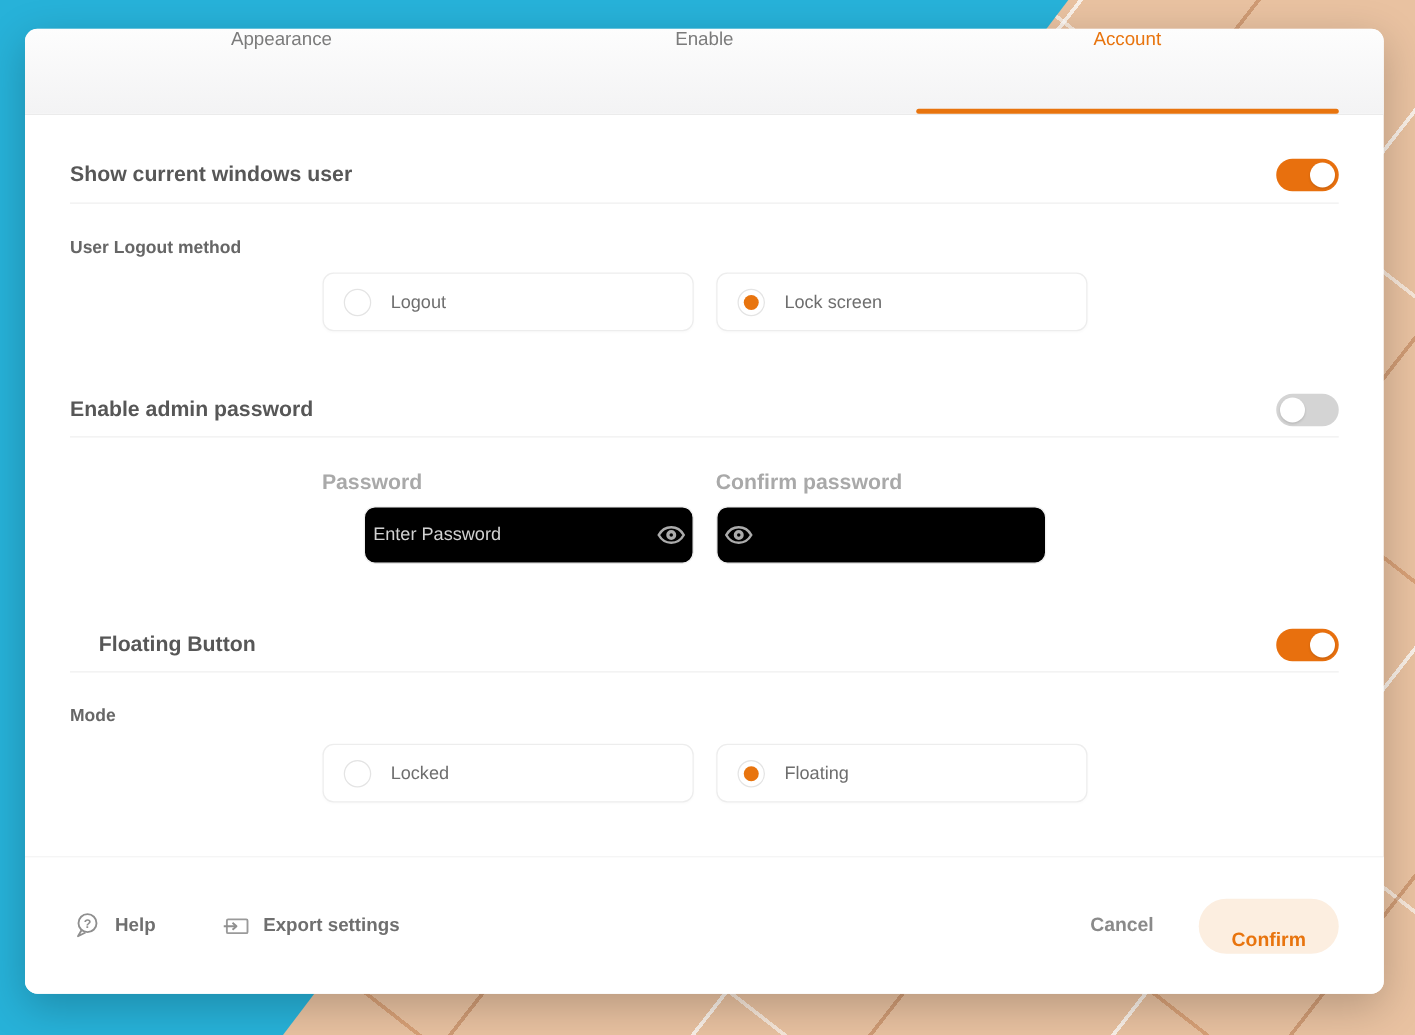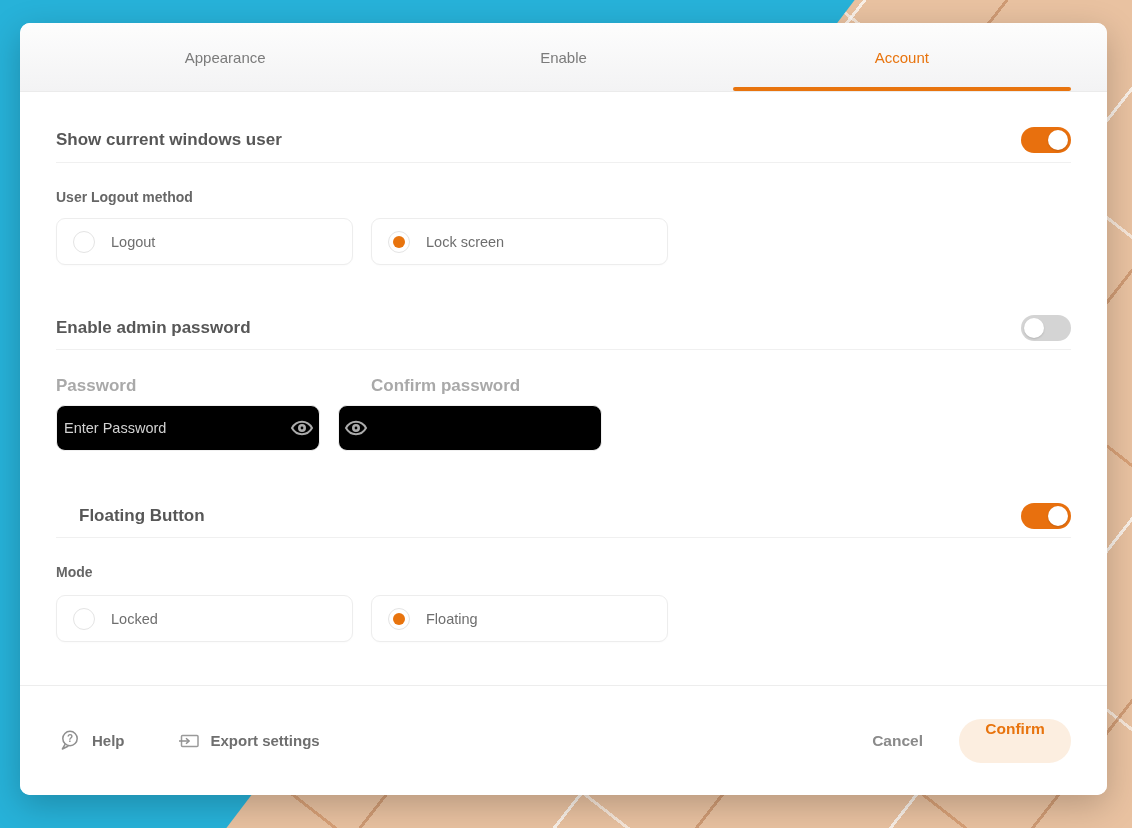--- a/index.html
+++ b/index.html
@@ -13,36 +13,36 @@
       repeating-linear-gradient(38deg, transparent 0 205px, rgba(198,127,77,.5) 205px 208px, transparent 208px 385px, rgba(255,255,255,.6) 385px 388px);
     clip-path:polygon(75.5% 0,100% 0,100% 100%,20% 100%);}
   
   .dialog{position:absolute;left:20px;top:23px;width:1087px;height:772px;
     background:#fff;border-radius:10px;box-shadow:0 10px 34px rgba(0,0,0,.22);
     display:flex;flex-direction:column;}
   
   .tabbar{height:69px;flex:0 0 69px;display:flex;padding:0 36px;
     background:linear-gradient(180deg,#fdfdfd,#f3f3f4);
     border-bottom:1px solid #ebebeb;border-radius:10px 10px 0 0;box-sizing:border-box;}
-  .tab{flex:1;display:flex;align-items:center;justify-content:center;
+  .tab{flex:1;display:flex;align-items:flex-start;justify-content:center;
     position:relative;font-size:15px;color:#7b7b7b;cursor:pointer;}
   .tab.active{color:#e8740e;}
   .tab .underline{display:none;}
   .tab.active .underline{display:block;position:absolute;left:0;right:0;bottom:0;
     height:4px;border-radius:3px;background:#e8740e;}
   
   .content{flex:1;padding:0 36px;box-sizing:border-box;}
   .section-head{display:flex;align-items:center;justify-content:space-between;height:28px;}
   .section-title{font-size:17px;font-weight:bold;color:#575757;}
   .divider{border-bottom:1px solid #f0f0f0;}
   .h1{margin-top:34px;} .d1{margin-top:8px;}
   .h2{margin-top:49px;} .d2{margin-top:7px;}
   .h3{margin-top:51px;margin-left:23px;} .d3{margin-top:7px;}
   .group-label{margin-top:26px;height:18px;font-size:14px;font-weight:bold;color:#666;}
-  .row{display:flex;gap:18px;}
+  .row{display:flex;gap:18px;justify-content:center;}
   .labels-row{margin-top:26px;height:18px;}
   .labels-row .flabel{width:297px;font-size:17px;font-weight:bold;color:#a9a9a9;}
   .cards{margin-top:11px;}
   .cards2{margin-top:13px;}
   .card{width:297px;height:47px;border:1px solid #ededed;border-radius:9px;
     display:flex;align-items:center;padding:0 16px;box-sizing:border-box;
     background:#fff;cursor:pointer;box-shadow:0 1px 2px rgba(0,0,0,.02);}
   .radio{width:22px;height:22px;border-radius:50%;border:1.5px solid #e4e4e4;
     box-sizing:border-box;background:#fff;display:flex;align-items:center;justify-content:center;}
   .radio .dot{display:none;}
@@ -65,21 +65,21 @@
   .toggle.off .knob{left:3px;}
   
   .footer{flex:0 0 110px;border-top:1px solid #ededed;display:flex;align-items:center;
     padding:0 36px;box-sizing:border-box;border-radius:0 0 10px 10px;background:#fff;}
   .foot-link{display:flex;align-items:center;gap:10px;cursor:pointer;}
   .foot-link + .foot-link{margin-left:52px;}
   .foot-link .flink-label{font-size:15px;font-weight:bold;color:#6f6f6f;}
   .spacer{flex:1;}
   .cancel-btn{font-size:15.5px;font-weight:600;color:#8a8a8a;cursor:pointer;margin-right:36px;}
   .confirm-btn{width:112px;height:44px;border-radius:22px;background:#fceee0;border:none;
-    display:flex;align-items:flex-start;justify-content:center;cursor:pointer;}
+    display:flex;align-items:flex-end;justify-content:center;cursor:pointer;}
   .confirm-btn span{font-size:15.5px;font-weight:bold;color:#e8740e;}
 </style>
 </head>
 <body>
 
 <div class="wallpaper">
   <div class="tan"></div>
 </div>
 
 <div class="dialog">

